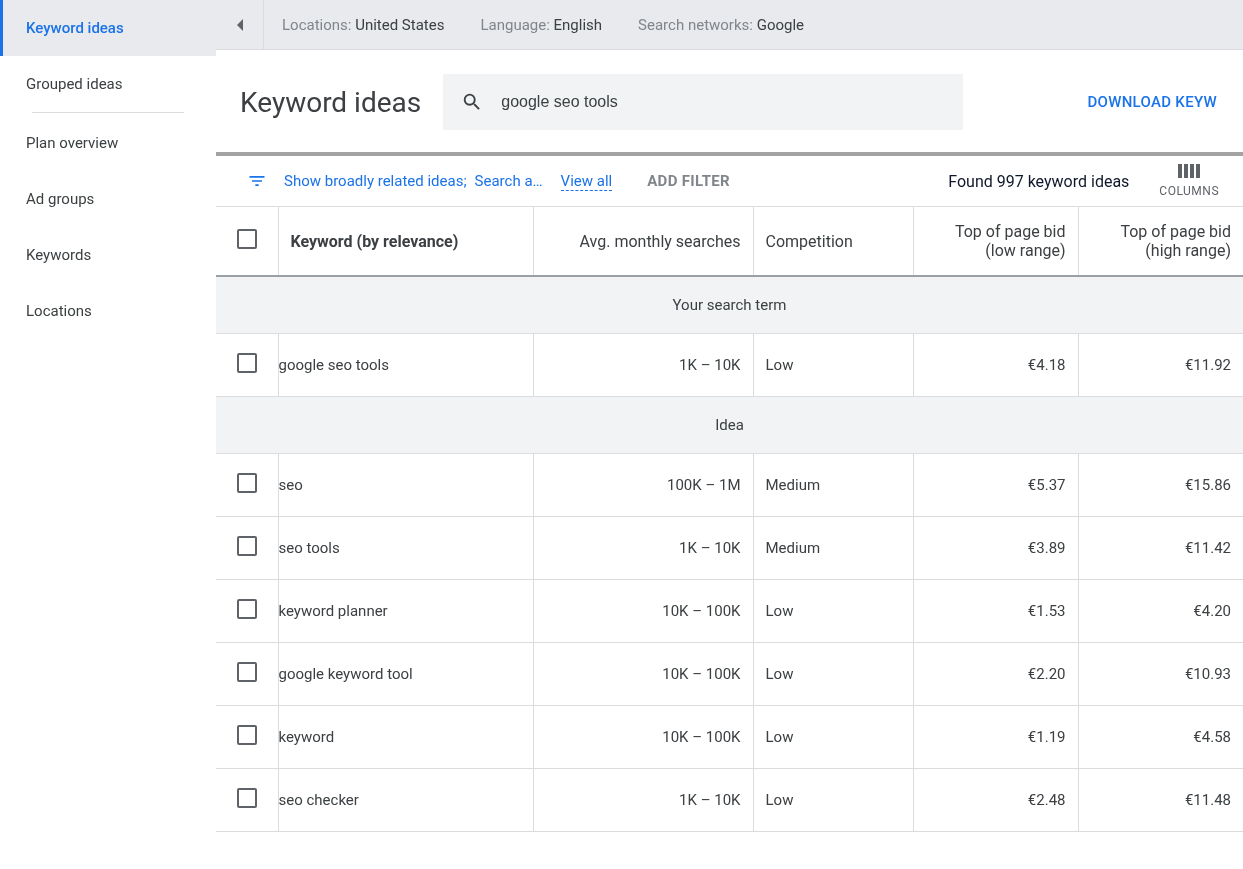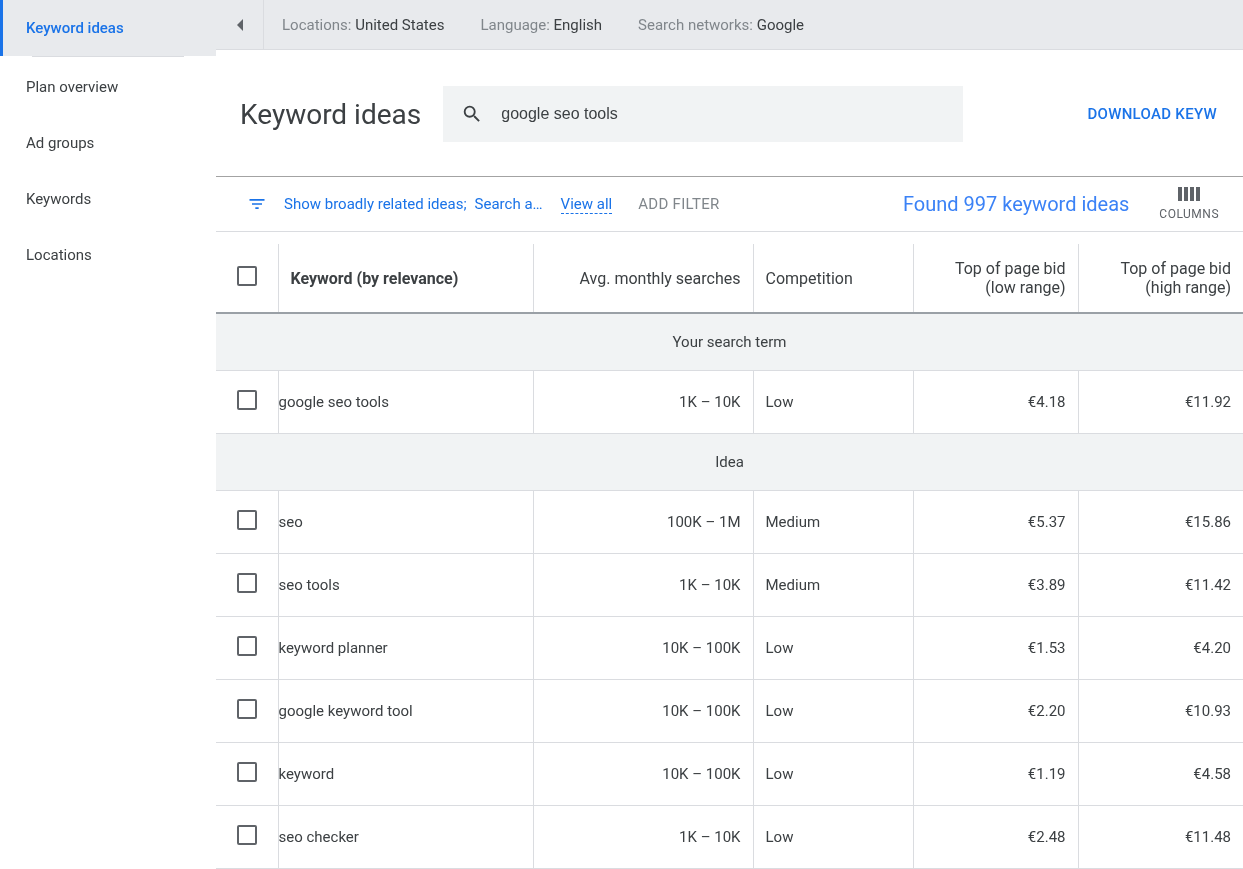--- a/index.html
+++ b/index.html
@@ -1,37 +1,37 @@
 <!DOCTYPE html>
 <html><head>
 <meta charset="utf-8">
 <style>
 * { box-sizing: border-box; margin: 0; padding: 0; }
 body { font-family: Roboto, Arial, sans-serif; background: #fff; color: #3c4043; width: 1243px; height: 869px; overflow: hidden; display: flex; }
 .sidebar { width: 216px; background: #fff; flex-shrink: 0; }
 .sidebar-item { padding: 19px 26px; font-size: 15px; color: #3c4043; cursor: pointer; }
 .sidebar-item.active { background: #e8eaed; color: #1a73e8; border-left: 3px solid #1a73e8; padding-left: 23px; font-weight: 500; }
 .sidebar-divider { height: 1px; background: #dadce0; margin: 0 32px 2px 32px; }
-.main { flex: 1; display: flex; flex-direction: column; min-width: 0; gap: 12px; }
+.main { flex: 1; display: flex; flex-direction: column; min-width: 0; }
 .topbar { display: flex; align-items: center; background: #e8eaed; height: 50px; border-bottom: 1px solid #dadce0; }
 .back-btn { width: 48px; height: 50px; display: flex; align-items: center; justify-content: center; border-right: 1px solid #dadce0; cursor: pointer; }
 .topbar-item { padding: 0 18px; font-size: 15px; }
 .topbar-label { color: #80868b; }
 .topbar-value { color: #3c4043; }
 .title-row { display: flex; align-items: center; padding: 24px 26px 22px 24px; gap: 22px; }
 .page-title { font-size: 28px; color: #3c4043; font-weight: 400; }
 .search-box { flex: 0 0 520px; display: flex; align-items: center; background: #f1f3f4; height: 56px; padding: 0 18px; gap: 18px; }
 .search-input { border: none; background: transparent; font-size: 16px; color: #3c4043; outline: none; flex: 1; }
 .download-link { margin-left: auto; color: #1a73e8; font-weight: 500; font-size: 15px; letter-spacing: 0.3px; cursor: pointer; white-space: nowrap; }
-.filter-row { display: flex; align-items: center; padding: 0 24px; height: 74px; border-top: 1px solid #a3a3a3; border-bottom: 1px solid #dadce0; gap: 10px; }
+.filter-row { display: flex; align-items: center; padding: 0 24px; height: 55px; border-top: 4px solid #a3a3a3; border-bottom: 1px solid #dadce0; gap: 10px; }
 .filter-icon-wrap { width: 34px; display: flex; justify-content: center; color: #1a73e8; }
 .filter-chips { color: #1a73e8; font-size: 15px; display: flex; gap: 8px; align-items: baseline; }
 .view-all { color: #1a73e8; border-bottom: 1px dashed #1a73e8; cursor: pointer; margin-left: 10px; }
-.add-filter { color: #80868b; font-size: 15px; font-weight: 400; letter-spacing: 0.3px; margin-left: 16px; cursor: pointer; }
-.found-text { margin-left: auto; color: #3b82f6; font-size: 20px; }
+.add-filter { color: #80868b; font-size: 15px; font-weight: 700; letter-spacing: 0.3px; margin-left: 25px; cursor: pointer; }
+.found-text { margin-left: auto; color: #0f172a; font-size: 16px; }
 .columns-btn { display: flex; flex-direction: column; align-items: center; margin-left: 20px; cursor: pointer; color: #5f6368; }
 .columns-btn-label { font-size: 12px; letter-spacing: 0.5px; margin-top: 2px; }
 .table { width: 100%; border-collapse: collapse; }
 .table th { text-align: left; font-size: 16px; color: #3c4043; font-weight: 400; padding: 15px 12px; border-bottom: 2px solid #9aa0a6; border-right: 1px solid #dadce0; vertical-align: middle; }
 .table th:first-child { width: 62px; text-align: center; }
 .table th:last-child { border-right: none; }
 .th-keyword { font-weight: 700 !important; }
 .th-right { text-align: right !important; }
 .section-row td { background: #f1f3f4; padding: 16px 24px; font-size: 14px; color: #5f6368; border-bottom: 1px solid #dadce0; }
 .table td { padding: 19px 12px; font-size: 15px; color: #3c4043; border-bottom: 1px solid #dadce0; border-right: 1px solid #dadce0; margin-left: 17px; }
@@ -42,20 +42,21 @@
 .checkbox { width: 20px; height: 20px; border: 2px solid #5f6368; border-radius: 2px; display: inline-block; cursor: pointer; }
 .col-searches { width: 220px; }
 .col-comp { width: 160px; }
 .col-bid { width: 165px; }
 </style>
 </head>
 <body>
 
 <div class="sidebar">
   <div class="sidebar-item active">Keyword ideas</div>
+  <div class="sidebar-item">Grouped ideas</div>
   <div class="sidebar-divider"></div>
   <div class="sidebar-item">Plan overview</div>
   <div class="sidebar-item">Ad groups</div>
   <div class="sidebar-item">Keywords</div>
   <div class="sidebar-item">Locations</div>
 </div>
 
 <div class="main">
   <div class="topbar">
     <div class="back-btn">

